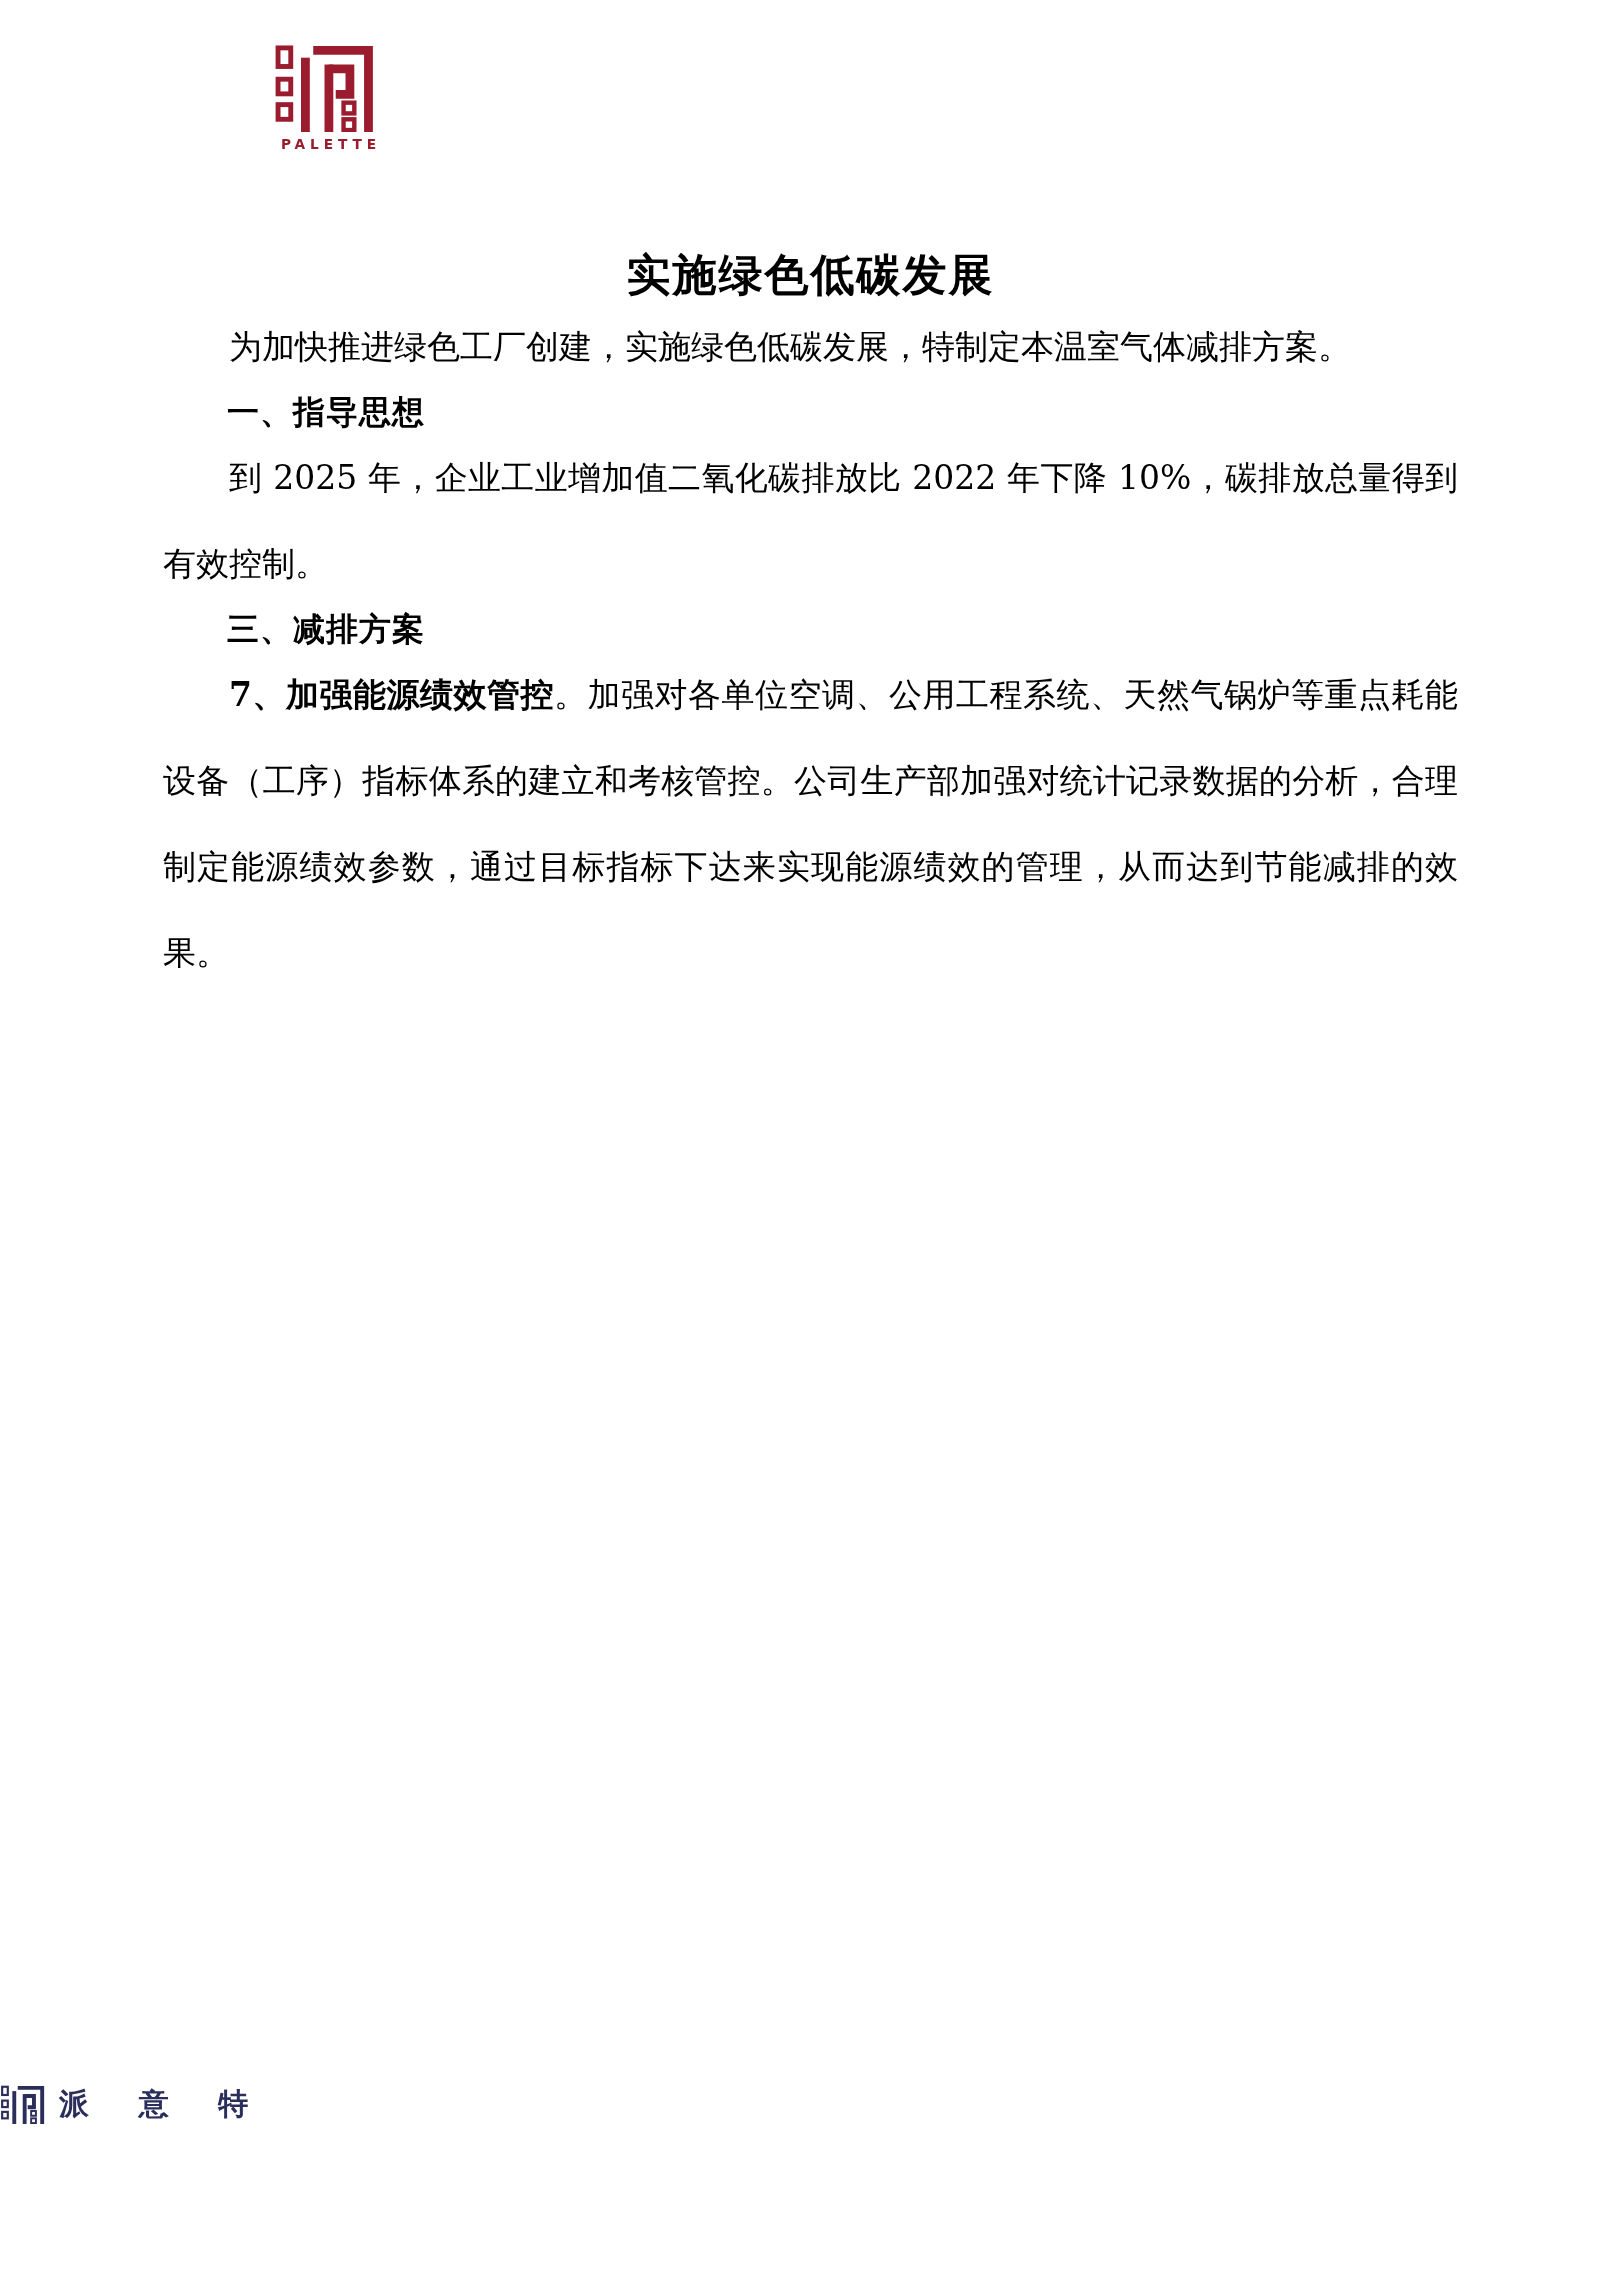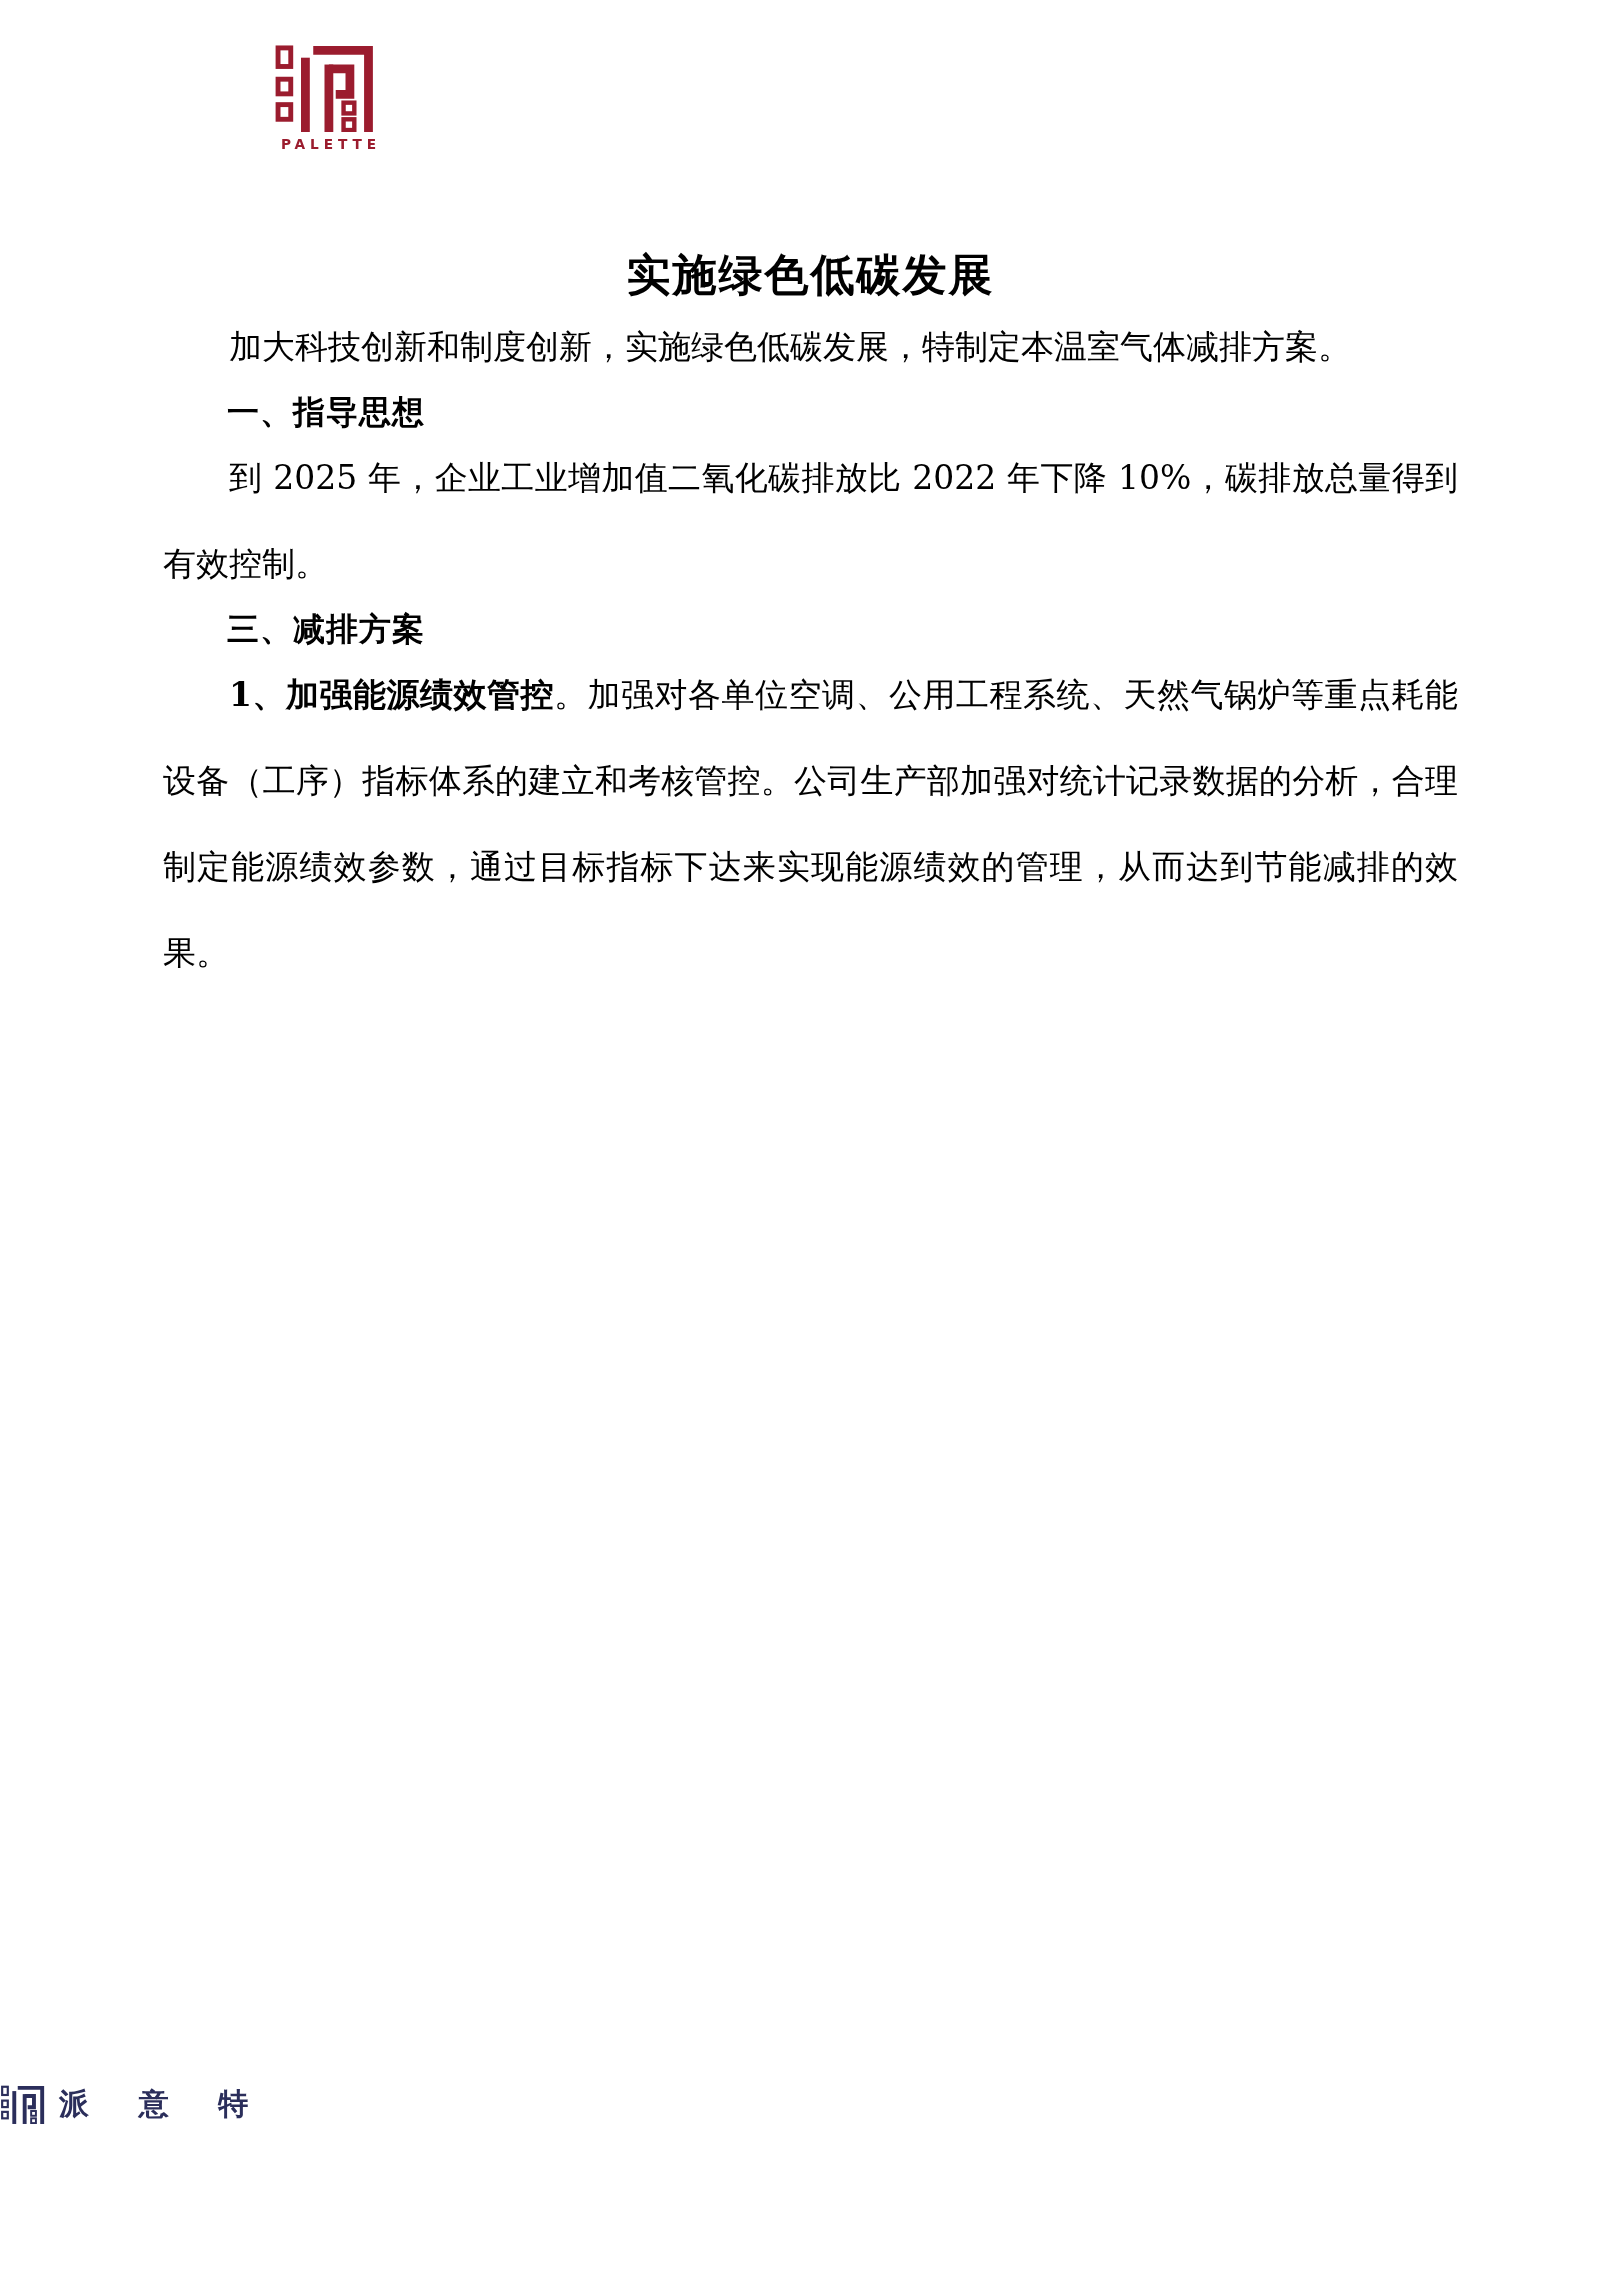--- a/index.html
+++ b/index.html
@@ -112,28 +112,28 @@
         <rect x="72" y="60" width="11" height="11" stroke-width="4.5"></rect>
         <rect x="72" y="77" width="11" height="11" stroke-width="4.5"></rect>
       </g>
     </svg>
     <div class="brand-word">PALETTE</div>
   </div>
 
   <div class="doc">
     <h1 class="doc-title">实施绿色低碳发展</h1>
 
-    <p class="body-par mt-p1">加大科技创新和制度创新，实施绿色低碳发展，特制定本温室气体减排方案。</p>
+    <p class="body-par mt-p1">为加快推进绿色工厂创建，实施绿色低碳发展，特制定本温室气体减排方案。</p>
 
     <h2 class="sec-head mt-h1">一、指导思想</h2>
 
     <p class="body-par mt-p">到 2025 年，企业工业增加值二氧化碳排放比 2022 年下降 10%，碳排放总量得到有效控制。</p>
 
     <h2 class="sec-head mt-h">三、减排方案</h2>
-    <p class="body-par mt-p"><span class="lead-bold">1、加强能源绩效管控</span><span>。加强对各单位空调、公用工程系统、天然气锅炉等重点耗能设备（工序）指标体系的建立和考核管控。公司生产部加强对统计记录数据的分析，合理制定能源绩效参数，通过目标指标下达来实现能源绩效的管理，从而达到节能减排的效果。</span></p>
+    <p class="body-par mt-p"><span class="lead-bold">7、加强能源绩效管控</span><span>。加强对各单位空调、公用工程系统、天然气锅炉等重点耗能设备（工序）指标体系的建立和考核管控。公司生产部加强对统计记录数据的分析，合理制定能源绩效参数，通过目标指标下达来实现能源绩效的管理，从而达到节能减排的效果。</span></p>
   </div>
 
   <div class="brand-footer">
     <svg width="45" height="39" viewBox="0 0 104 90" aria-hidden="true">
       <g fill="none" stroke="currentColor">
         <rect x="5" y="4" width="13" height="19" stroke-width="5"></rect>
         <rect x="5" y="36" width="13" height="15" stroke-width="5"></rect>
         <rect x="5" y="62" width="13" height="15" stroke-width="5"></rect>
         <path d="M33 14 V90" stroke-width="9"></path>
         <path d="M41 6.5 H97.5 V90" stroke-width="9"></path>

